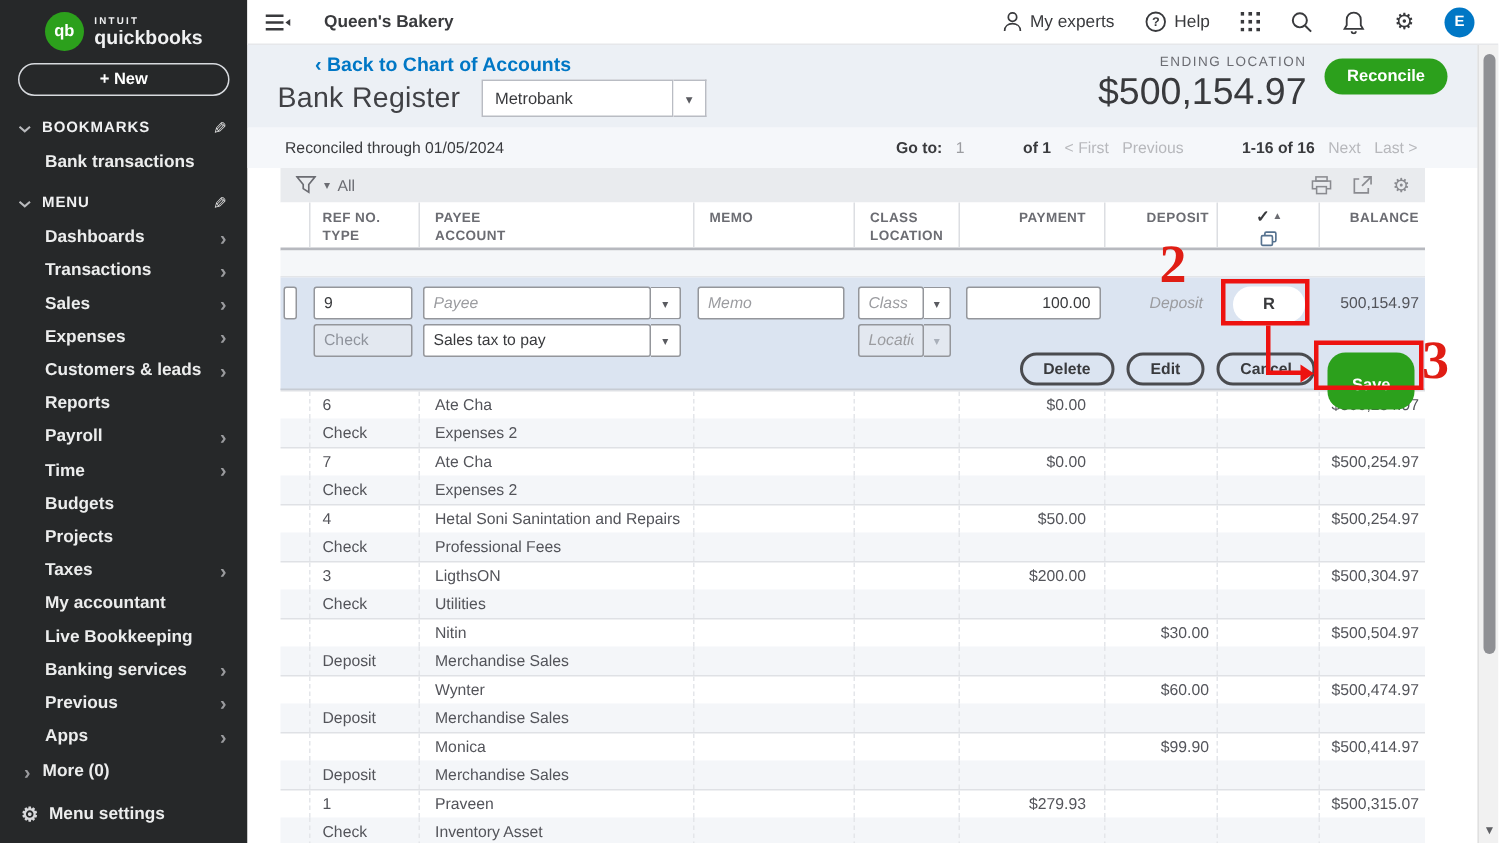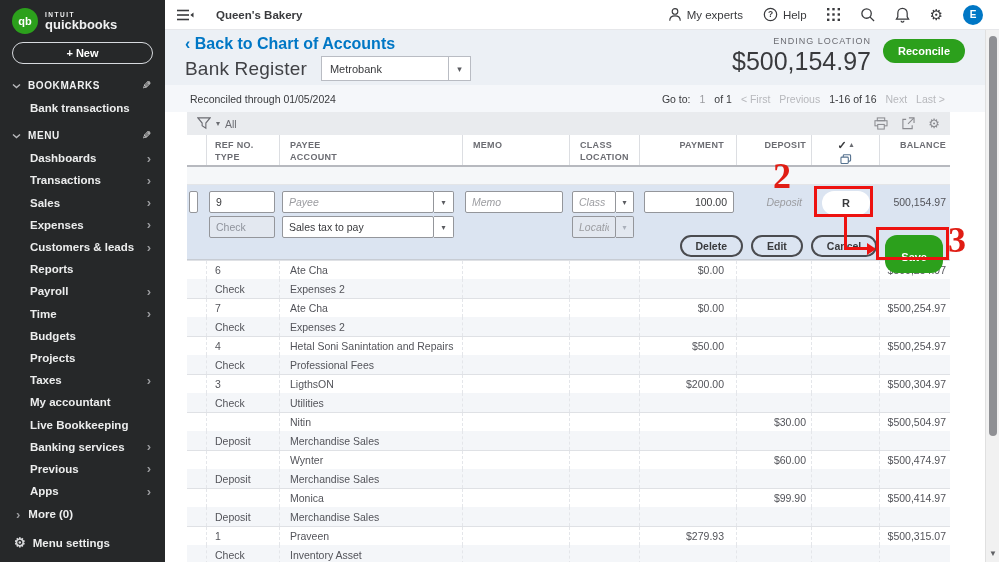--- a/index.html
+++ b/index.html
@@ -1,21 +1,21 @@
 <!DOCTYPE html>
 <html><head>
 <meta charset="utf-8">
 <style>
   * { margin:0; padding:0; box-sizing:border-box; }
   html,body { width:999px; height:562px; overflow:hidden; font-family:"Liberation Sans",sans-serif; background:#fff; }
   .app { position:relative; width:999px; height:562px; }
 
   
   .sidebar { position:absolute; left:0; top:0; width:165px; height:562px; background:#262829; color:#f0f1f2; overflow:hidden; }
-  .logo-row { display:flex; align-items:center; gap:7px; padding:8px 12px 6px 12px; }
+  .logo-row { display:flex; align-items:center; gap:7px; padding:8px 12px 6px 12px;justify-content:center; }
   .qb-badge { width:26px; height:26px; border-radius:50%; background:#2ca01c; color:#fff; font-weight:bold; font-size:11px; display:flex; align-items:center; justify-content:center; }
   .logo-text-top { font-size:6.5px; letter-spacing:1.5px; font-weight:bold; }
   .logo-text-main { font-size:13px; font-weight:bold; margin-top:-1px; }
   .new-btn { margin:2px 12px 8px 12px; height:22px; border:1px solid #d7dade; border-radius:12px; display:flex; align-items:center; justify-content:center; font-size:11px; font-weight:bold; color:#fff; background:transparent; cursor:pointer; }
   .sect-head { display:flex; align-items:center; gap:7px; padding:7px 14px 5px 12px; }
   .sect-label { font-size:10px; font-weight:bold; letter-spacing:.6px; flex:1; }
   .pencil { font-size:11px; color:#e8e8e8; transform:scaleX(-1); }
   .nav-item { display:flex; align-items:center; padding:4.6px 14px 4.6px 30px; font-size:11.5px; font-weight:600; color:#eceded; cursor:pointer; }
   .nav-label { flex:1; }
   .nav-chevron { color:#9a9b9e; font-size:13px; line-height:1; }
@@ -26,36 +26,36 @@
   
   .main { position:absolute; left:165px; top:0; width:834px; height:562px; background:#fff; }
 
   .topbar { height:30px; background:#fff; border-bottom:1px solid #e6e7ea; display:flex; align-items:center; padding:0 16px 0 12px; }
   .company { font-size:11.5px; font-weight:bold; color:#393a3d; margin-left:22px; }
   .topbar-right { margin-left:auto; display:flex; align-items:center; gap:20px;justify-content:center; }
   .tb-item { display:flex; align-items:center; gap:5px; font-size:11.5px; color:#393a3d; cursor:pointer; }
   .avatar { width:20px; height:20px; border-radius:50%; background:#0077c5; color:#fff; font-size:10px; font-weight:bold; display:flex; align-items:center; justify-content:center; }
 
   .band { height:55px; background:#ecf0f5; padding:5px 18px 0 20px; position:relative; }
-  .back-link { font-size:16px; font-weight:bold; color:#0077c5; cursor:pointer; }
+  .back-link { font-size:13px; font-weight:bold; color:#0077c5; cursor:pointer;margin-left:25px; }
   .title-row { display:flex; align-items:center; margin-top:3px; }
   .page-title { font-size:19px; color:#404145; letter-spacing:.2px; }
   .acct-select { display:flex; margin-left:14px; cursor:pointer; }
   .acct-box { width:128px; height:25px; background:#fff; border:1px solid #b9bcc3; font-size:11px; color:#393a3d; display:flex; align-items:center; padding:0 8px; }
   .acct-arrow { width:22px; height:25px; background:#fff; border:1px solid #b9bcc3; border-left:none; display:flex; align-items:center; justify-content:center; font-size:9px; color:#5a5b60; }
   .balance-wrap { position:absolute; right:34px; top:6px; display:flex; align-items:flex-start; gap:12px; }
   .balance-stack { text-align:right; }
   .eb-label { font-size:9px; letter-spacing:1px; color:#6b6c72; }
   .eb-value { font-size:25px; color:#393a3d; margin-top:1px; }
   .reconcile-btn { margin-top:3px; height:24px; padding:0 15px; background:#2ca01c; color:#fff; border:none; border-radius:12px; font-size:11px; font-weight:bold; cursor:pointer; }
 
   .recon-row { height:27px; background:#f5f7fa; display:flex; align-items:center; padding:0 54px 0 25px; }
   .recon-text { font-size:10.5px; color:#393a3d; }
   .paging { margin-left:auto; display:flex; align-items:center; gap:9px; font-size:10.5px; }
-  .pg-strong { font-weight:normal; color:#393a3d; }
+  .pg-strong { font-weight:bold; color:#393a3d;margin-left:30px; }
   .pg-dim { color:#b7b8bc; }
   .pg-cur { color:#9b9ca0; }
 
   .toolbar { margin-left:22px; width:763px; height:23px; background:#e9ebee; display:flex; align-items:center; padding:0 10px; }
   .filter-group { display:flex; align-items:center; gap:5px; cursor:pointer; }
   .filter-label { font-size:10.5px; color:#6b6c72; }
   .small-arrow { font-size:8px; color:#6b6c72; }
   .toolbar-icons { margin-left:auto; display:flex; align-items:center; gap:13px; }
   .toolbar-icons span { cursor:pointer; }
   .gear-sm { font-size:13px; color:#8a8b90; line-height:1; }

